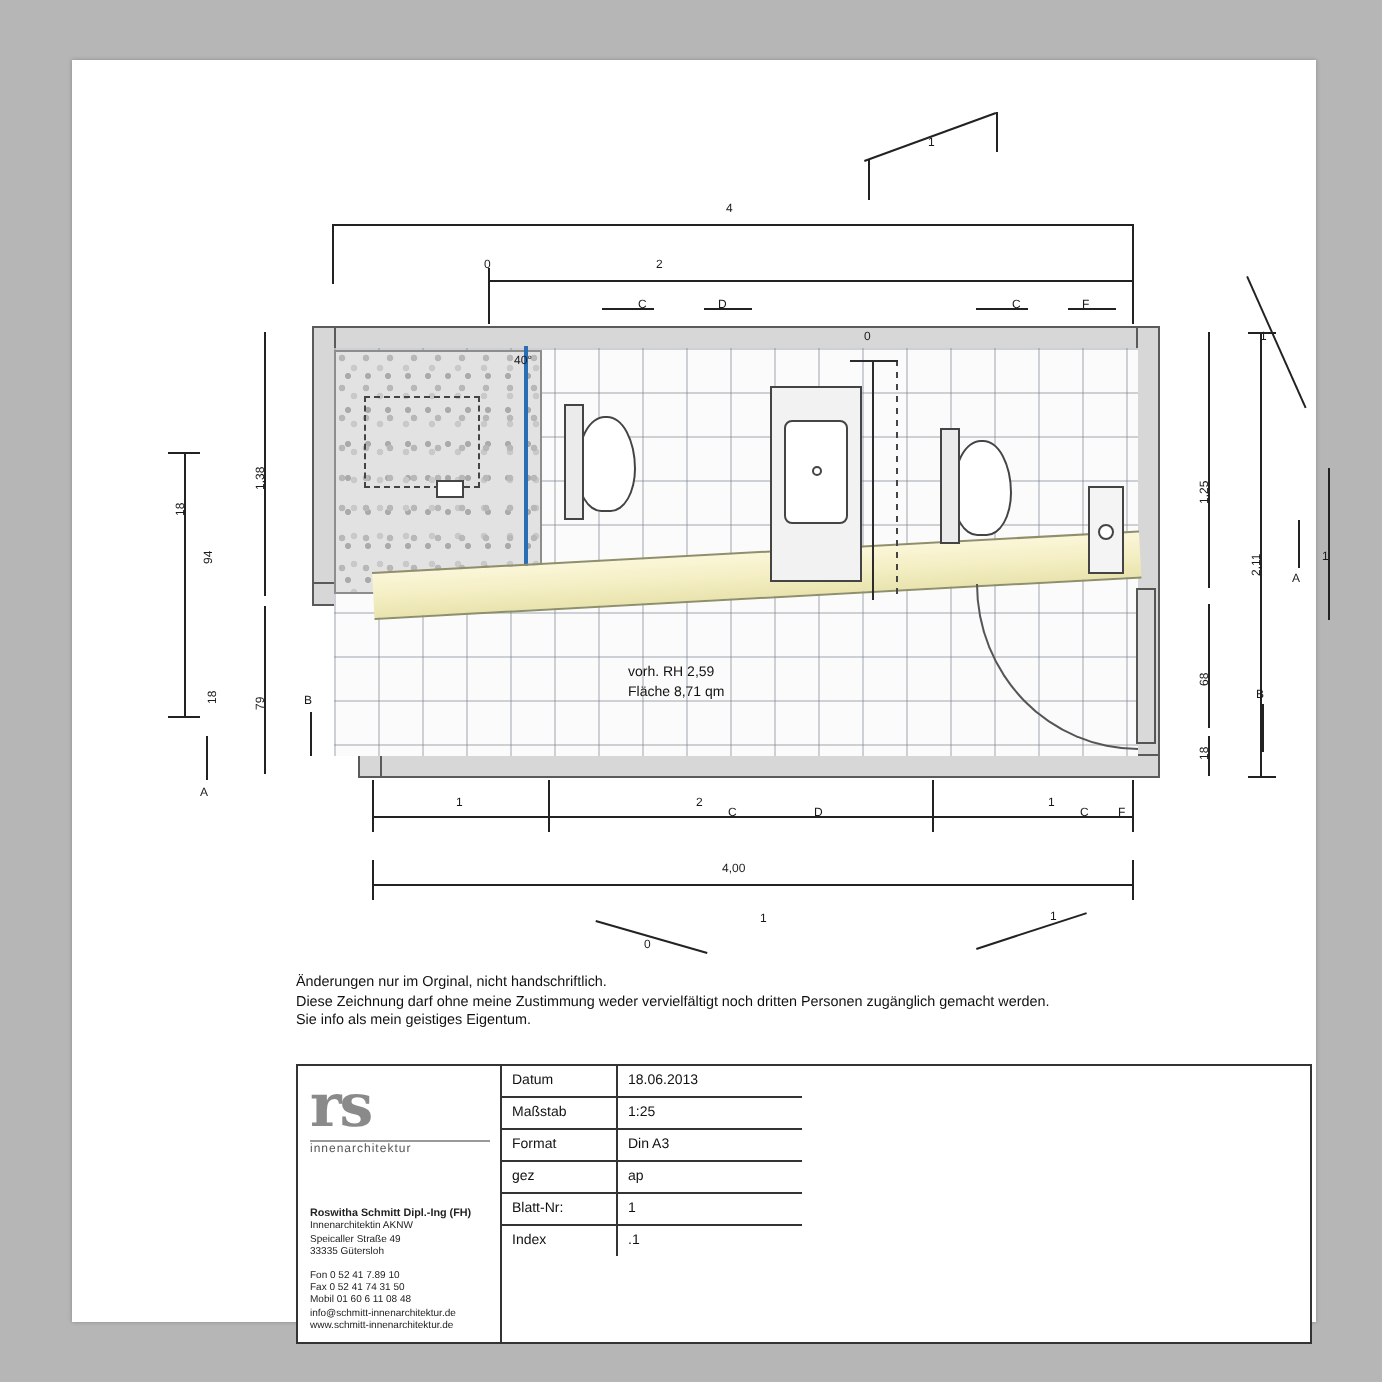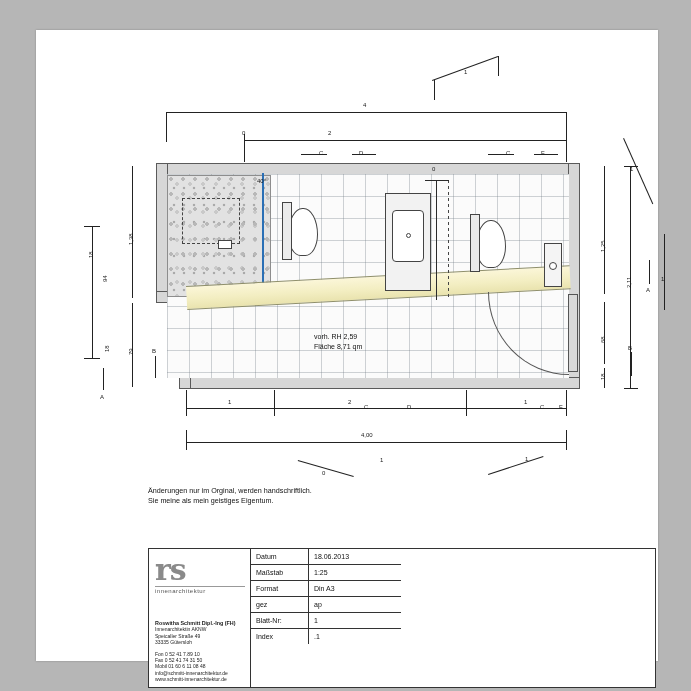--- a/index.html
+++ b/index.html
@@ -92,21 +92,21 @@
     position: absolute;
     left: 112px;
     top: 456px;
     font-size: 7.2px;
     line-height: 9.6px;
     color: #111;
   }
   #titleblock {
     position: absolute;
     left: 112px;
-    top: 518px;
+    top: 502px;
     width: 508px;
     border: 1px solid #333;
     box-sizing: border-box;
     display: flex;
     font-size: 7px;
     color: #111;
     background: #fff;
   }
   .tb-logo {
     width: 102px;
@@ -305,22 +305,23 @@
     <div class="dim-text" style="left:286px; top:440px;">0</div>
     <div class="dim-text" style="left:344px; top:427px;">1</div>
     <div class="tickline h" style="left:452px; top:444px; width:58px; transform:rotate(-18deg); transform-origin:left top;"></div>
     <div class="dim-text" style="left:489px; top:426px;">1</div>
 
     <div class="label" style="left:278px; top:303px;">vorh. RH 2,59</div>
     <div class="label" style="left:278px; top:313px;">Fläche 8,71 qm</div>
   </div>
 
   <div id="notes">
-    <div>Änderungen nur im Orginal, werden handschriftlich.</div>
-    <div>Sie meine als mein geistiges Eigentum.</div>
+    <div>Änderungen nur im Orginal, nicht handschriftlich.</div>
+    <div>Diese Zeichnung darf ohne meine Zustimmung weder vervielfältigt noch dritten Personen zugänglich gemacht werden.</div>
+    <div>Sie info als mein geistiges Eigentum.</div>
   </div>
 
   <div id="titleblock">
     <div class="tb-logo">
       <div class="rs-mark">rs</div>
       <div class="rs-sub">innenarchitektur</div>
       <div class="tb-addr">
         <div class="bold">Roswitha Schmitt Dipl.-Ing (FH)</div>
         <div>Innenarchitektin AKNW</div>
         <div>Speicaller Straße 49</div>

